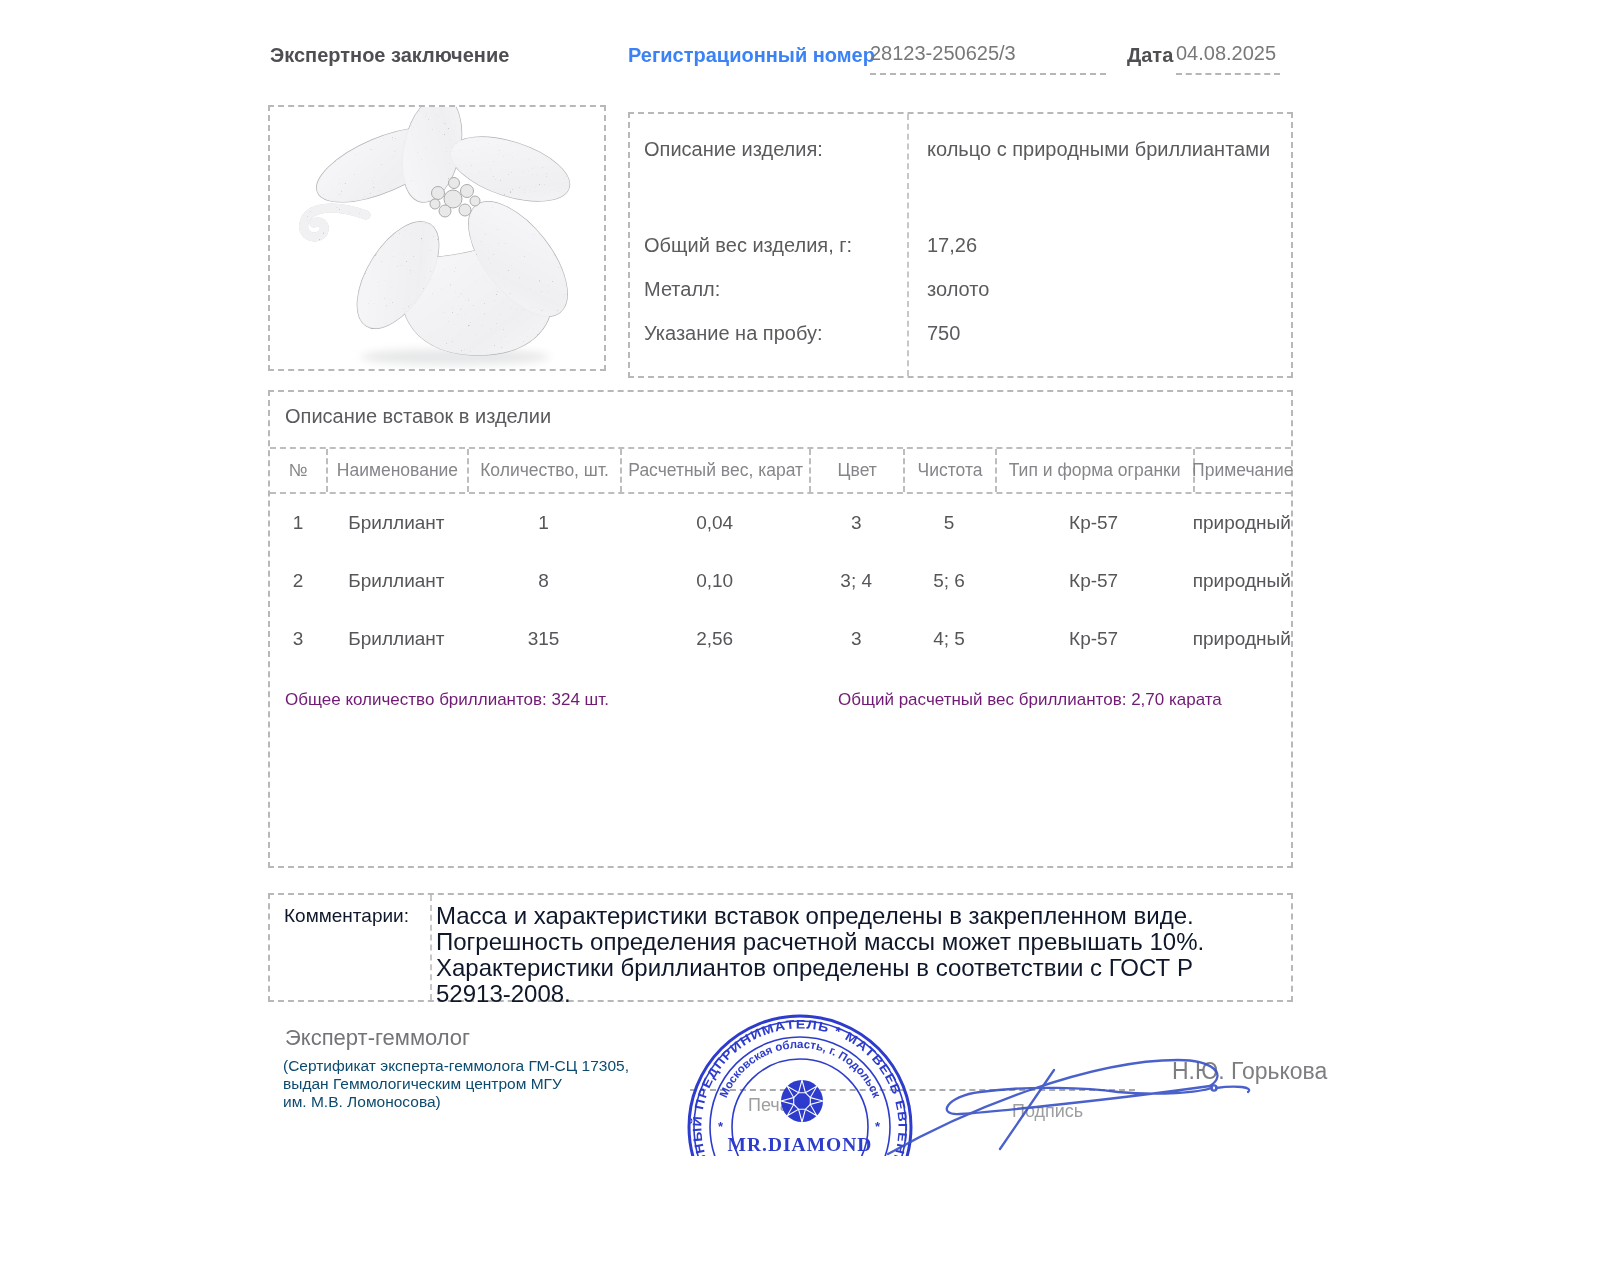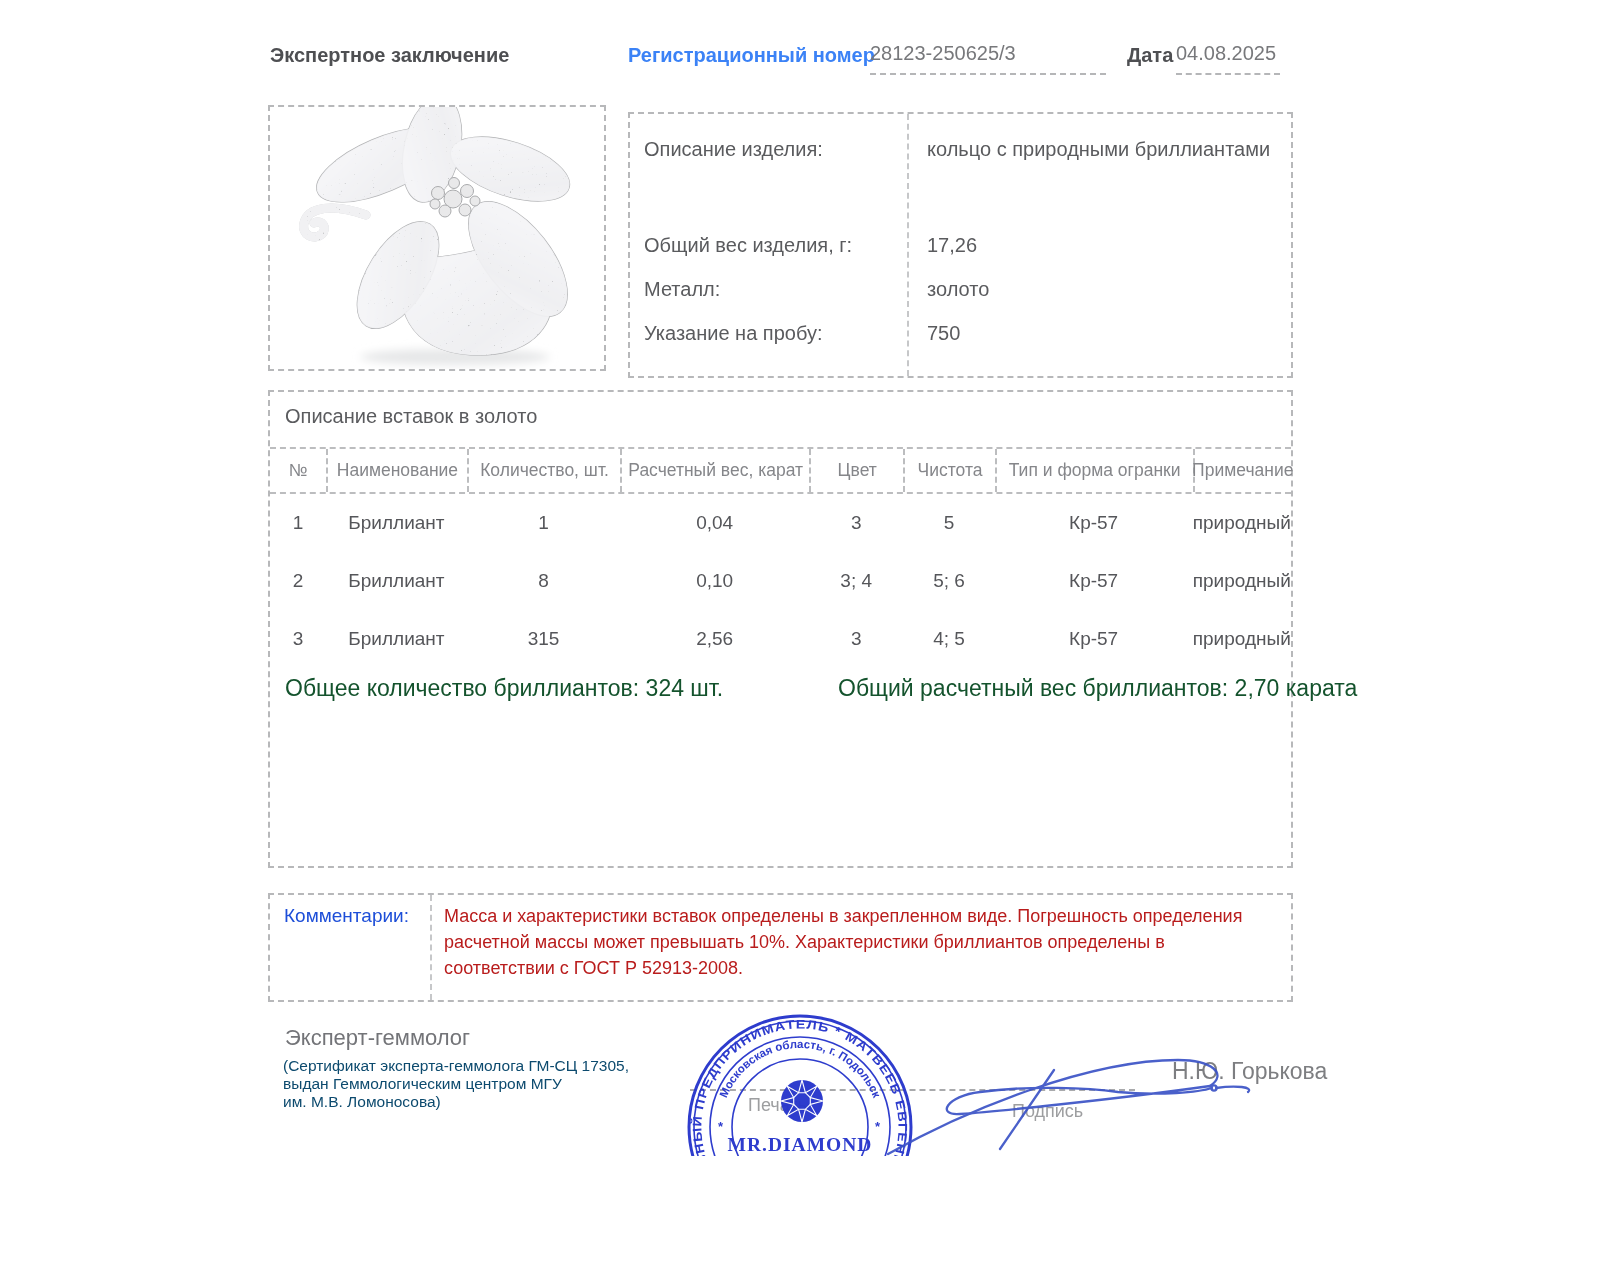--- a/index.html
+++ b/index.html
@@ -33,28 +33,28 @@
   .tbl-head{position:absolute;left:0;right:0;top:55px;height:43px;display:flex;
             border-top:2px dashed #bcbdbf;border-bottom:2px dashed #bcbdbf;box-sizing:content-box;}
   .hc{display:flex;align-items:center;justify-content:center;box-sizing:border-box;
       font-size:17.5px;color:#85868a;border-left:2px dashed #bcbdbf;text-align:center;}
   .hc:first-child{border-left:none;}
   .c0{width:5.5%;} .c1{width:13.77%;} .c2{width:15.04%;} .c3{width:18.49%;}
   .c4{width:9.24%;} .c5{width:8.95%;} .c6{width:19.37%;} .c7{width:9.64%;flex:1;}
   .tbl-rows{position:absolute;left:0;right:0;top:102px;}
   .tbl-row{display:flex;height:58px;align-items:center;}
   .tc{display:flex;align-items:center;justify-content:center;font-size:19px;color:#55565a;box-sizing:border-box;}
-  .tbl-summary{position:absolute;left:15px;right:15px;top:283px;font-size:23px;color:#14532d;}
+  .tbl-summary{position:absolute;left:15px;right:15px;top:298px;font-size:17px;color:#701a75;}
   .sum-right{position:absolute;left:553px;top:0;white-space:nowrap;text-align:center;}
 
   
   .comments-box{left:268px;top:893px;width:1025px;height:109px;}
   .com-divider{position:absolute;left:160px;top:0;bottom:0;border-left:2px dashed #c6c7c9;}
-  .com-label{position:absolute;left:14px;top:10px;font-size:19px;color:#1d4ed8;}
-  .com-text{position:absolute;left:174px;top:8px;width:820px;font-size:18px;line-height:26px;color:#b91c1c;}
+  .com-label{position:absolute;left:14px;top:10px;font-size:19px;color:#0f172a;}
+  .com-text{position:absolute;left:166px;top:8px;width:820px;font-size:24px;line-height:26px;color:#0f172a;}
 
   
   .expert-title{left:285px;top:1025px;font-size:22px;color:#737478;}
   .cert-block{left:283px;top:1057px;font-size:15.5px;line-height:18px;color:#0c4a6e;}
   .cert-block span{display:block;}
   .sig-line{left:690px;top:1089px;width:445px;border-top:2px dashed #a9aaac;height:0;}
   .stamp-label{left:748px;top:1095px;font-size:18px;color:#9d9ea0;}
   .sign-label{left:1012px;top:1101px;font-size:18px;color:#9d9ea0;}
   .expert-name{left:1172px;top:1058px;font-size:23px;color:#7d7e81;}
   .stamp-svg{left:685px;top:1012px;width:230px;height:230px;opacity:.96;}
@@ -130,21 +130,21 @@
       <span class="lbl">Металл:</span>
       <span class="val">золото</span>
     </div>
     <div class="desc-row dr3">
       <span class="lbl">Указание на пробу:</span>
       <span class="val">750</span>
     </div>
   </div>
 
   <div class="dash-box table-box">
-    <div class="tbl-title">Описание вставок в золото</div>
+    <div class="tbl-title">Описание вставок в изделии</div>
     <div class="tbl-head">
       <div class="hc c0">№</div>
       <div class="hc c1">Наименование</div>
       <div class="hc c2">Количество, шт.</div>
       <div class="hc c3">Расчетный вес, карат</div>
       <div class="hc c4">Цвет</div>
       <div class="hc c5">Чистота</div>
       <div class="hc c6">Тип и форма огранки</div>
       <div class="hc c7">Примечание</div>
     </div>

